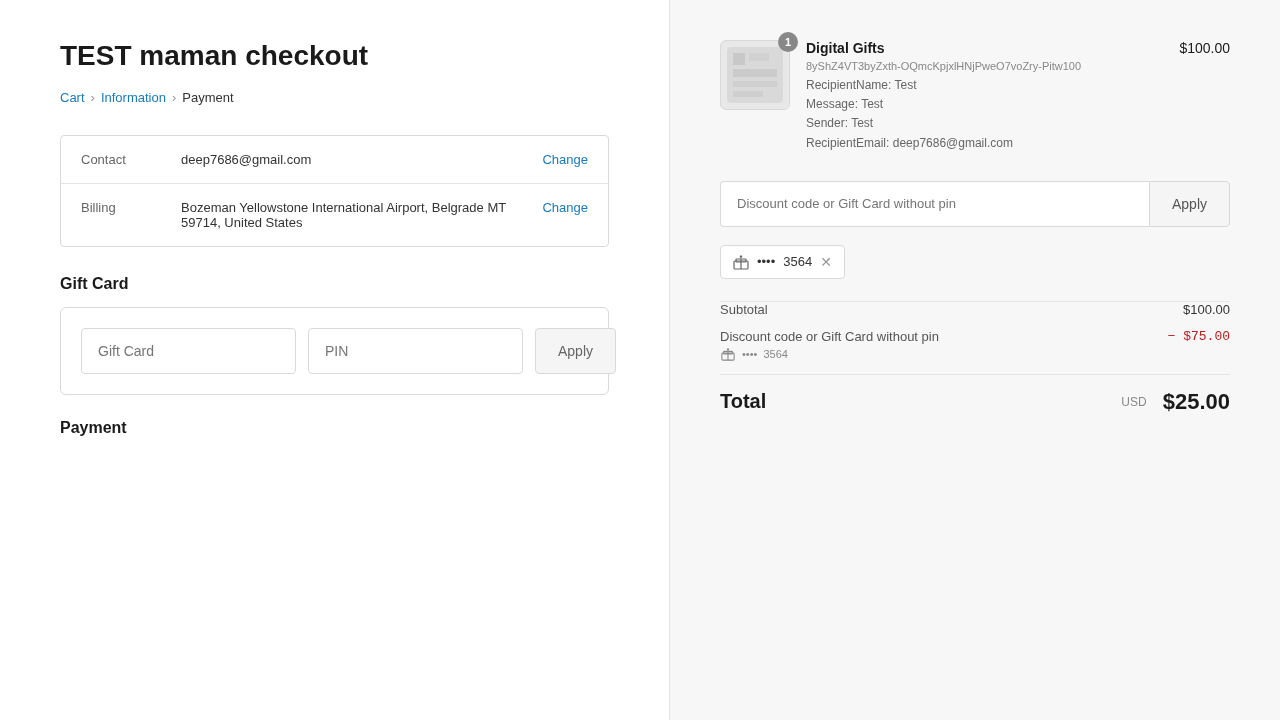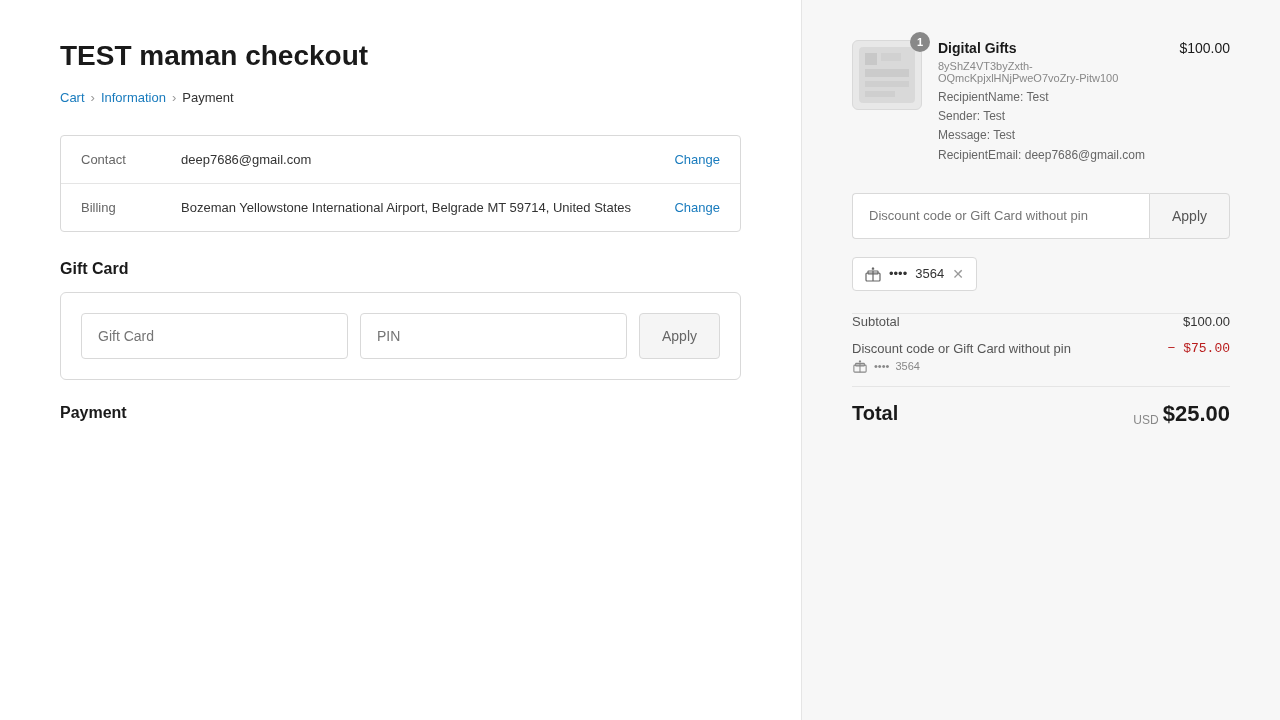--- a/index.html
+++ b/index.html
@@ -9,21 +9,21 @@
       color: #333;
       background: #fff;
       display: flex;
       height: 720px;
       width: 1280px;
       overflow: hidden;
     }
 
     
     .left-panel {
-      width: 802px;
+      width: 670px;
       padding: 40px 60px;
       background: #fff;
       border-right: 1px solid #e5e5e5;
       overflow-y: auto;
     }
 
     .store-title {
       font-size: 28px;
       font-weight: 600;
       color: #1a1a1a;
@@ -330,22 +330,22 @@
     }
 
     .total-label {
       font-size: 20px;
       font-weight: 600;
       color: #1a1a1a;
     }
 
     .total-value-group {
       display: flex;
-      align-items: flex-end;
-      gap: 4px;
+      align-items: center;
+      gap: 16px;
     }
 
     .total-currency {
       font-size: 12px;
       color: #888;
     }
 
     .total-value {
       font-size: 22px;
       font-weight: 600;
@@ -416,22 +416,22 @@
           <rect x="8" y="46" width="30" height="6" fill="#b8b8b8"></rect>
         </svg>
       </div>
       <div class="product-badge">1</div>
     </div>
     <div class="product-details">
       <div class="product-name">Digital Gifts</div>
       <div class="product-sku">8yShZ4VT3byZxth-OQmcKpjxlHNjPweO7voZry-Pitw100</div>
       <div class="product-meta">
         <div>RecipientName: Test</div>
+        <div>Message: Test</div>
         <div>Sender: Test</div>
-        <div>Message: Test</div>
         <div>RecipientEmail: deep7686@gmail.com</div>
       </div>
     </div>
     <div class="product-price">$100.00</div>
   </div>
 
   
   <div class="discount-area">
     <input type="text" class="discount-input" placeholder="Discount code or Gift Card without pin" style="">
     <button class="discount-apply-btn">Apply</button>

